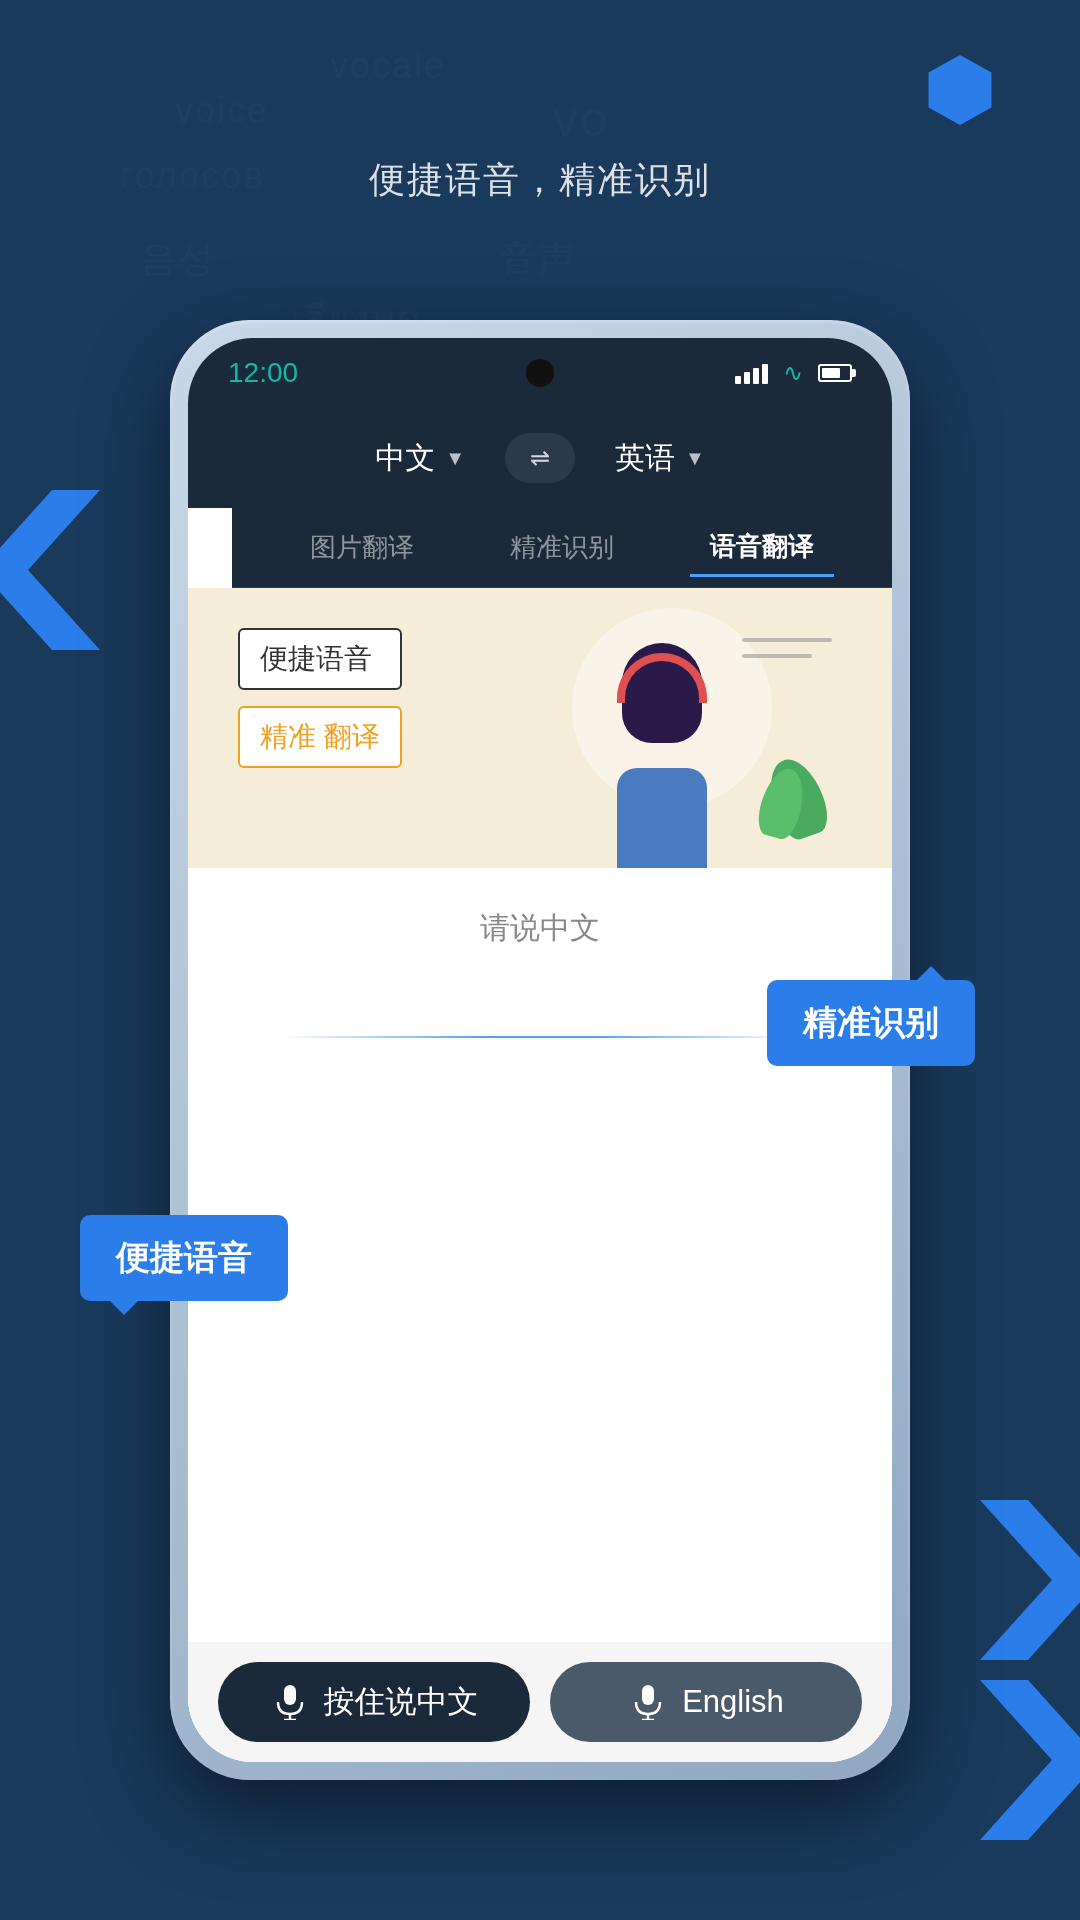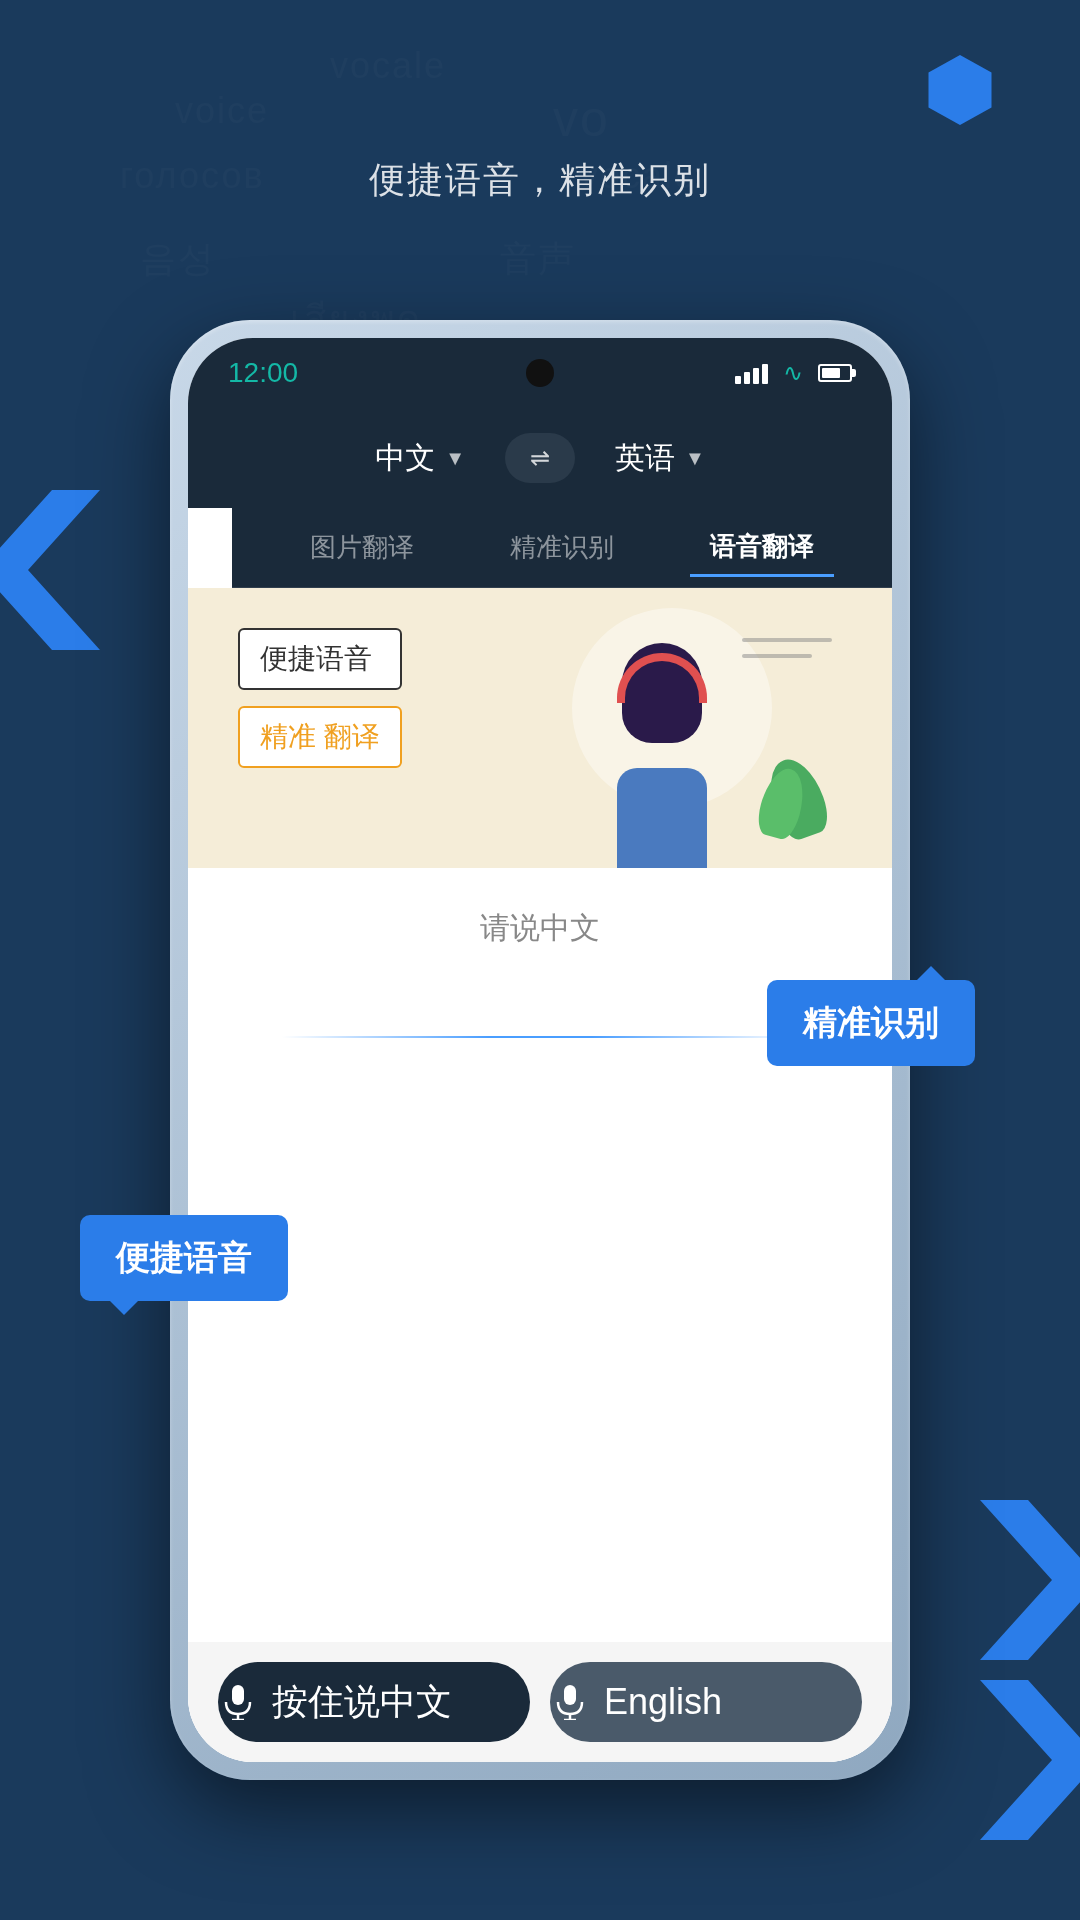--- a/index.html
+++ b/index.html
@@ -387,22 +387,23 @@
       padding: 0 30px;
       gap: 20px;
     }
 
     .speak-btn {
       flex: 1;
       height: 80px;
       border-radius: 40px;
       display: flex;
       align-items: center;
+      justify-content: center;
       gap: 14px;
-      font-size: 36px;
+      font-size: 31px;
       font-weight: 500;
       cursor: pointer;
       border: none;
     }
 
     .speak-btn.chinese {
       background: #1a2a3a;
       color: white;
     }
 

